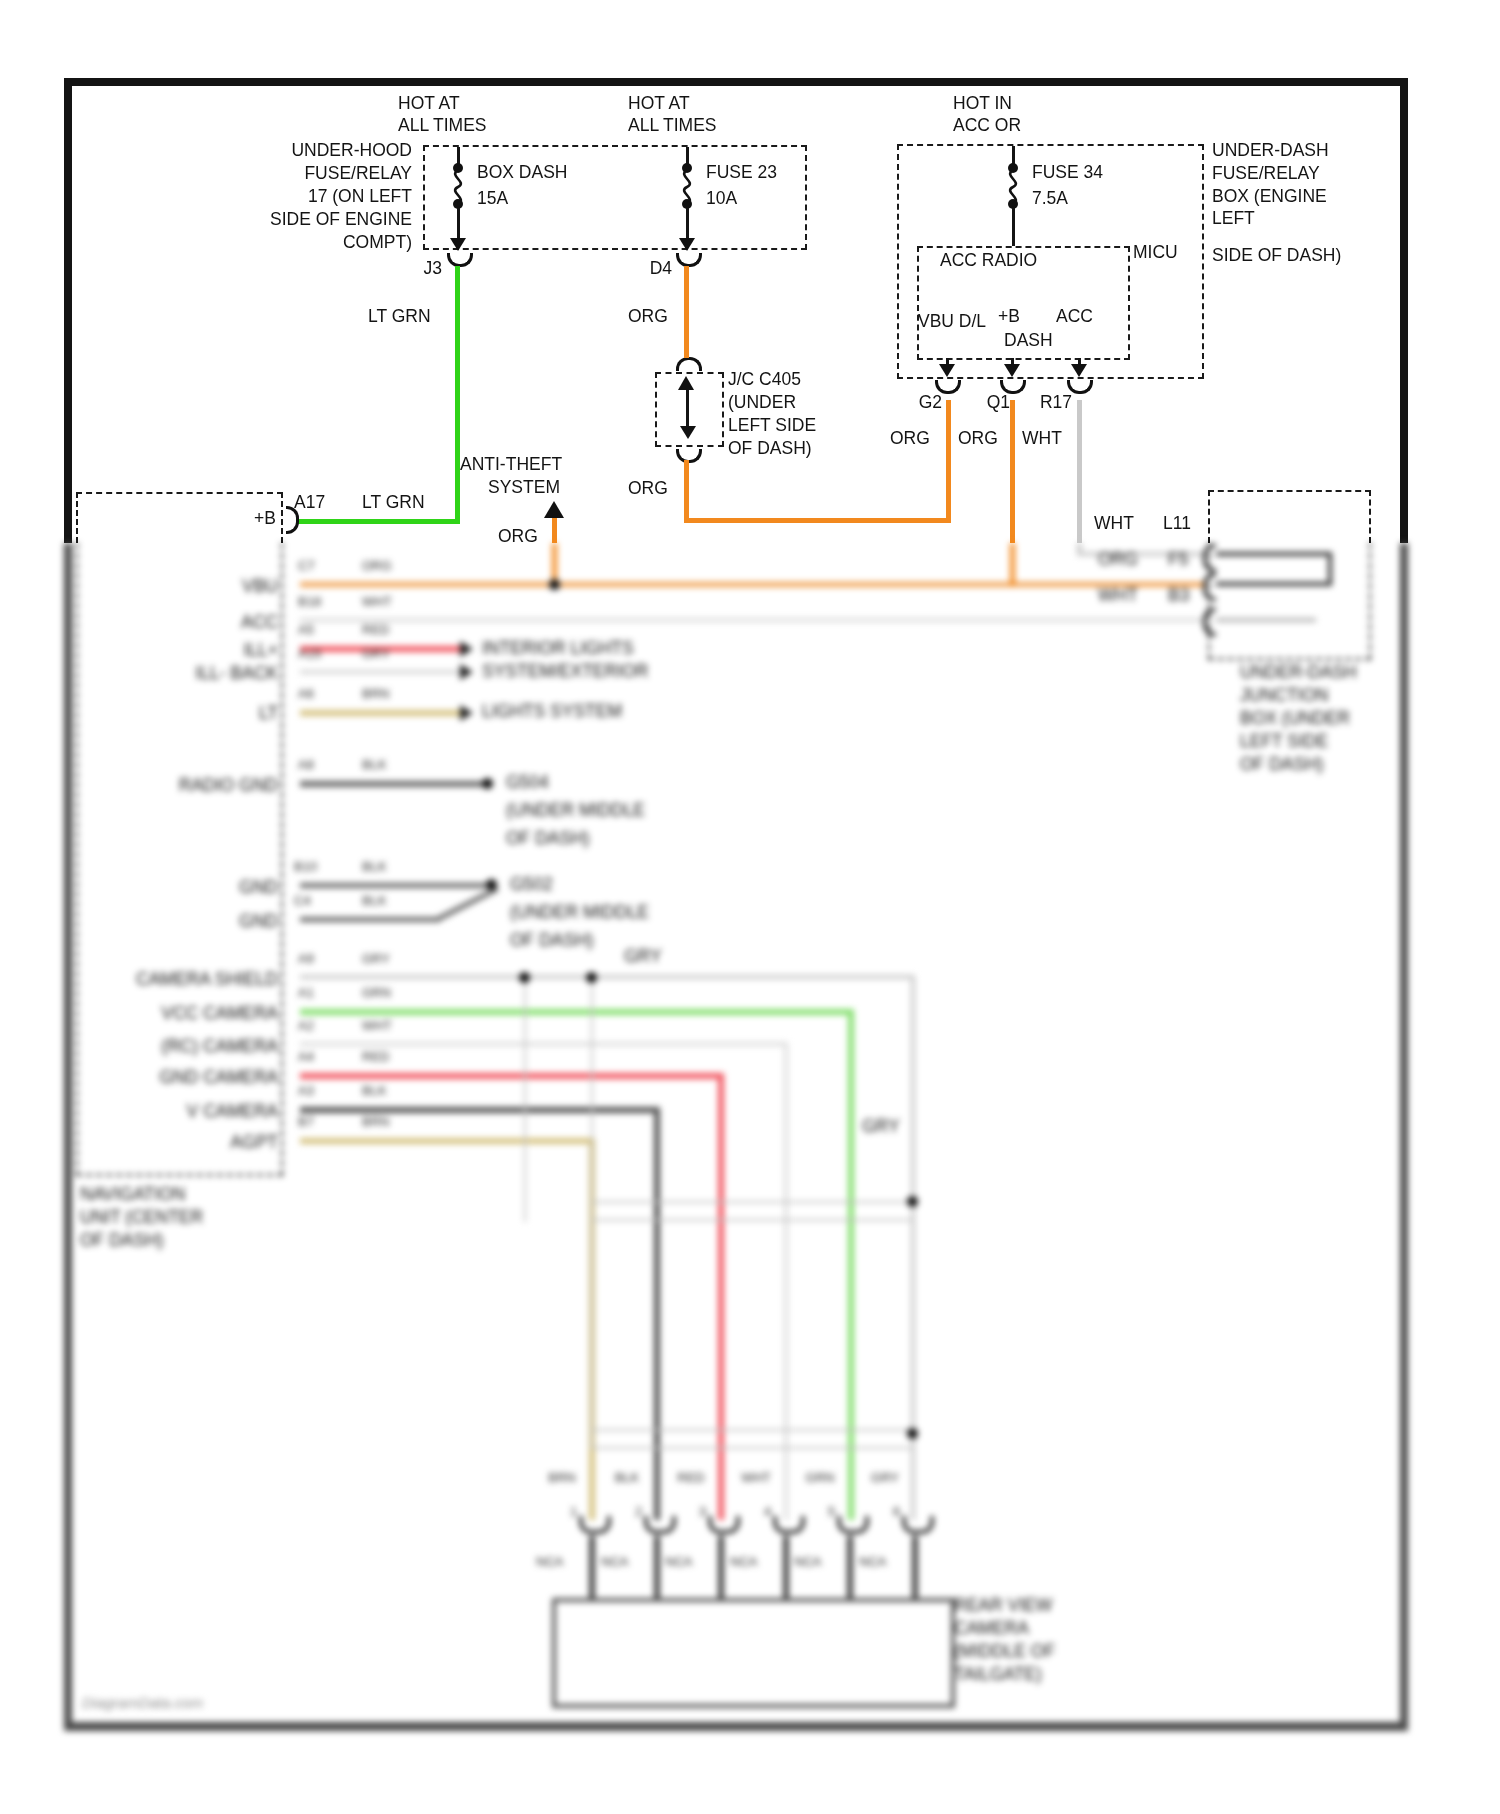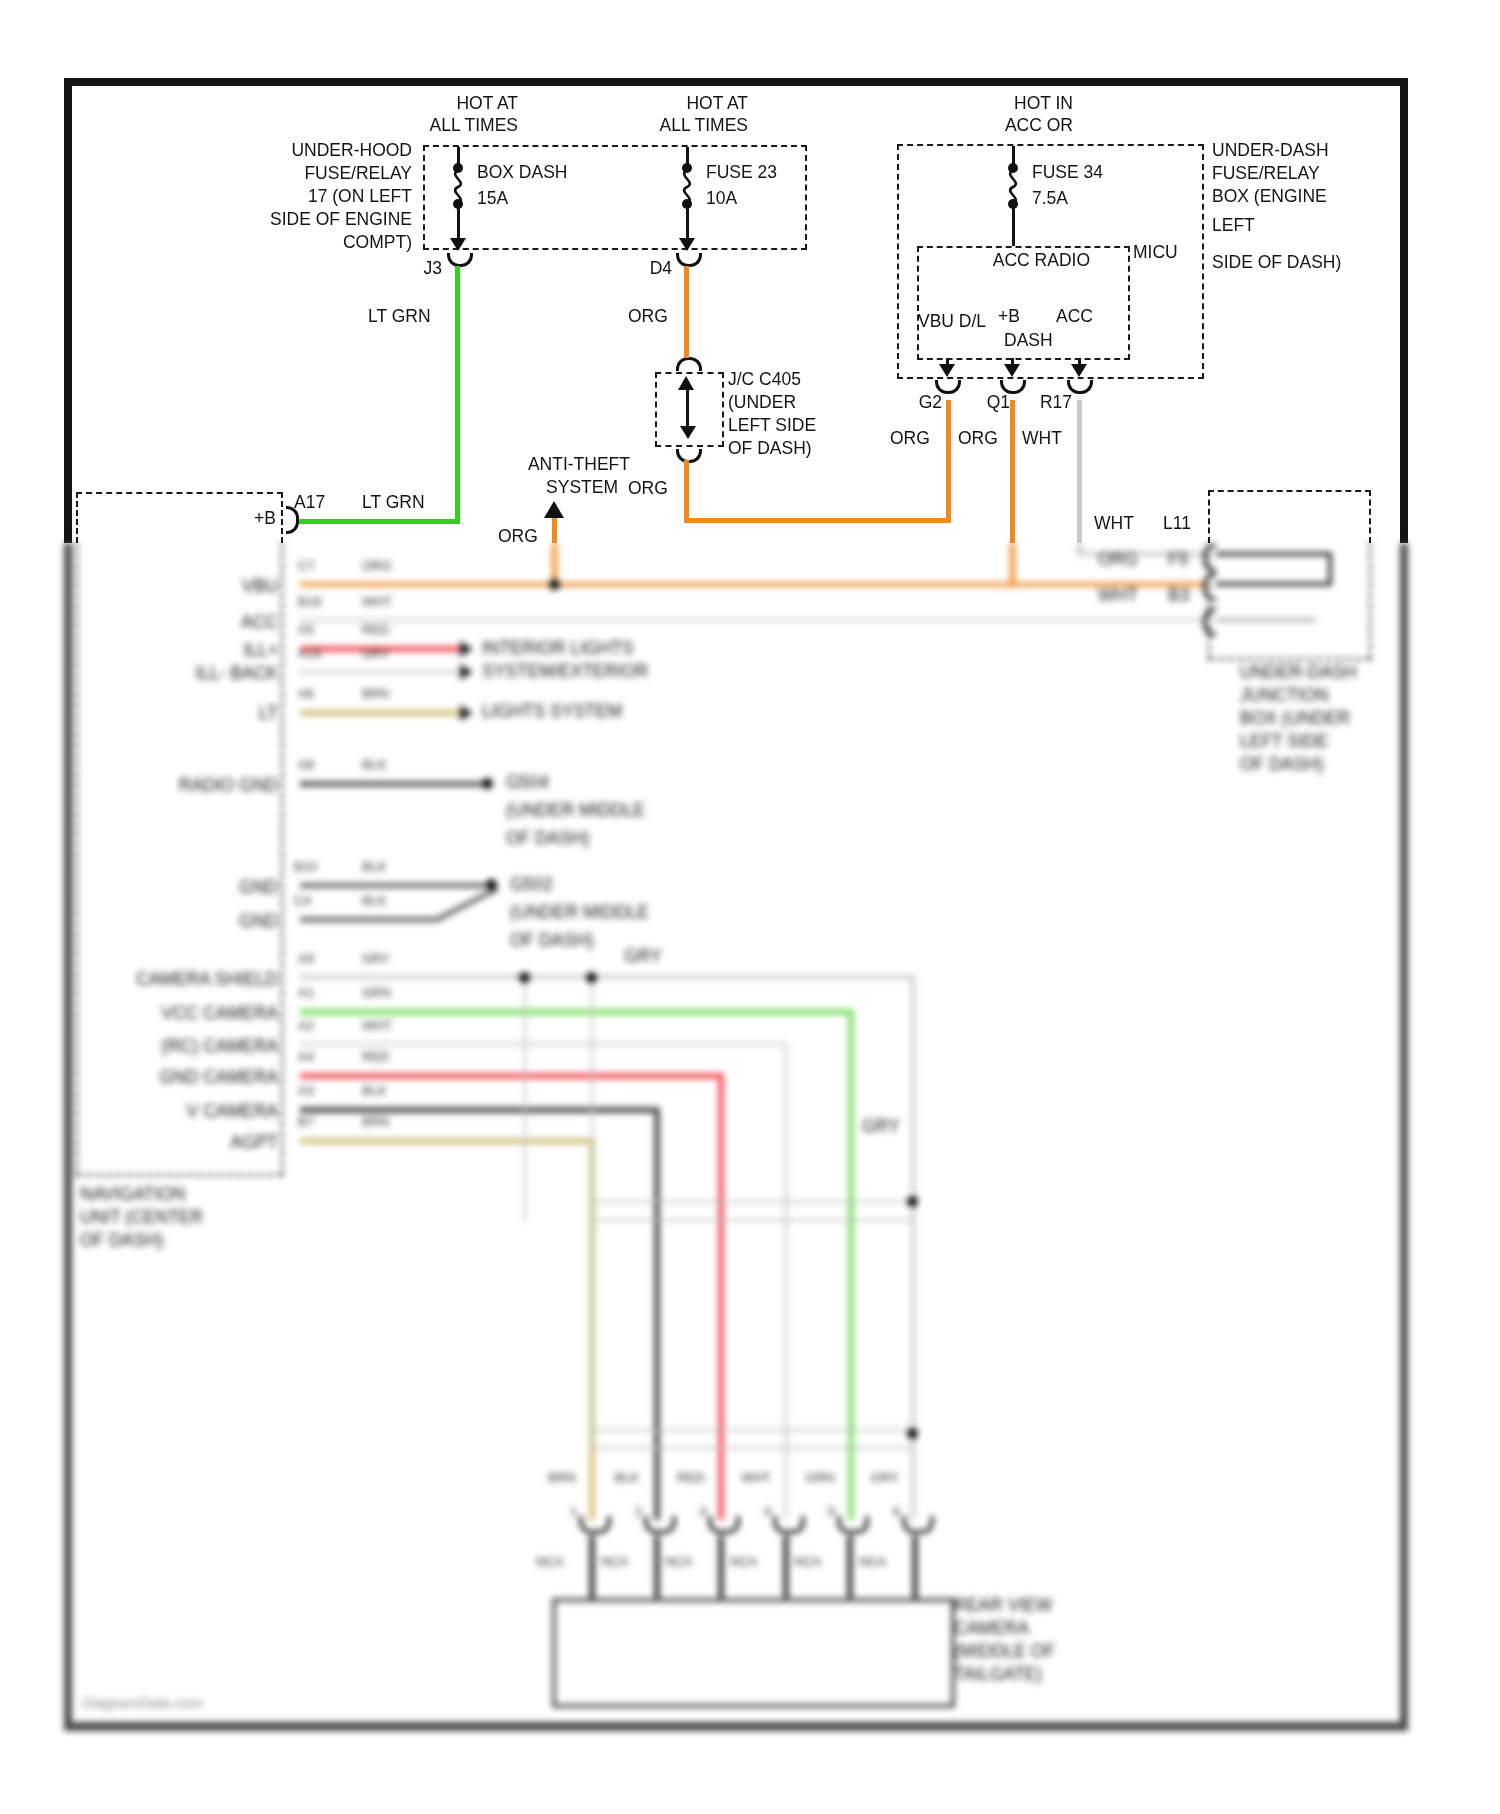--- a/index.html
+++ b/index.html
@@ -1,21 +1,21 @@
 <!DOCTYPE html>
 <html><head>
 <meta charset="utf-8">
 <style>
   html,body{margin:0;padding:0;background:#fff}
   #canvas{position:relative;width:1500px;height:1814px;background:#fff;overflow:hidden;
           font-family:"Liberation Sans",sans-serif;color:#141414}
   .abs{position:absolute}
   .t{position:absolute;font-size:17.5px;line-height:20px;white-space:nowrap;color:#141414}
   .ts{position:absolute;font-size:13px;line-height:15px;white-space:nowrap;color:#2a2a2a}
-  .ctr{text-align:right}.rgt{text-align:right}
+  .ctr{text-align:left}.rgt{text-align:right}
   .hl{position:absolute;background:#141414}
   .dashbox{position:absolute;border:2px dashed #1a1a1a}
   .dl-h{position:absolute;border-top:2px dashed #1a1a1a}
   .dl-v{position:absolute;border-left:2px dashed #1a1a1a}
   .dot{position:absolute;width:11px;height:11px;border-radius:50%;background:#111}
   .arr-d{position:absolute;width:0;height:0;border-left:8px solid transparent;border-right:8px solid transparent;border-top:13px solid #111}
   .arr-u{position:absolute;width:0;height:0;border-left:10px solid transparent;border-right:10px solid transparent;border-bottom:17px solid #111}
   .arr-r{position:absolute;width:0;height:0;border-top:8px solid transparent;border-bottom:8px solid transparent;border-left:13px solid #222}
   .cup{position:absolute;width:20px;height:11px;border:3px solid #111;border-top:none;border-radius:0 0 12px 12px;background:transparent}
   .cap{position:absolute;width:20px;height:11px;border:3px solid #111;border-bottom:none;border-radius:12px 12px 0 0;background:transparent}
@@ -50,21 +50,21 @@
       <div class="t rgt" style="position:static;margin-top:3px">17 (ON LEFT</div>
       <div class="t rgt" style="position:static;margin-top:3px">SIDE OF ENGINE</div>
       <div class="t rgt" style="position:static;margin-top:3px">COMPT)</div>
     </div>
 
     <div class="dashbox" style="left:897px;top:144px;width:303px;height:231px"></div>
     <div style="position:absolute;left:1212px;top:140px;width:180px">
       <div class="t" style="position:static">UNDER-DASH</div>
       <div class="t" style="position:static;margin-top:3px">FUSE/RELAY</div>
       <div class="t" style="position:static;margin-top:3px">BOX (ENGINE</div>
-      <div class="t" style="position:static;margin-top:9px">LEFT</div>
+      <div class="t" style="position:static;margin-top:2px">LEFT</div>
       <div class="t" style="position:static;margin-top:17px">SIDE OF DASH)</div>
     </div>
 
     <div class="dashbox" style="left:917px;top:246px;width:209px;height:110px"></div>
     <div class="t ctr" style="left:940px;top:250px;width:150px">ACC RADIO</div>
     <div class="t" style="left:1133px;top:242px">MICU</div>
     <div class="t" style="left:998px;top:306px">+B</div>
     <div class="t" style="left:1056px;top:306px">ACC</div>
     <div class="t" style="left:918px;top:311px">VBU D/L</div>
     <div class="t" style="left:1004px;top:330px">DASH</div>
@@ -141,21 +141,21 @@
     <div class="abs" style="left:296px;top:519px;width:164px;height:5px;background:#2fd418"></div>
 
     <div class="abs" style="left:684px;top:266px;width:5px;height:92px;background:#f2891e"></div>
     <div class="abs" style="left:684px;top:460px;width:5px;height:63px;background:#f2891e"></div>
     <div class="abs" style="left:684px;top:518px;width:267px;height:5px;background:#f2891e"></div>
     <div class="abs" style="left:946px;top:400px;width:5px;height:123px;background:#f2891e"></div>
 
     <div class="abs" style="left:1010px;top:400px;width:5px;height:143px;background:#f2891e"></div>
     <div class="abs" style="left:1077px;top:400px;width:5px;height:143px;background:#c9c9c9"></div>
 
-    <div class="t ctr" style="left:500px;top:454px;width:130px">ANTI-THEFT</div>
+    <div class="t ctr" style="left:460px;top:454px;width:130px">ANTI-THEFT</div>
     <div class="t ctr" style="left:488px;top:477px;width:130px">SYSTEM</div>
     <div class="arr-u" style="left:544px;top:501px"></div>
     <div class="abs" style="left:552px;top:518px;width:5px;height:25px;background:#f2891e"></div>
     <div class="t" style="left:498px;top:526px">ORG</div>
 
     <div class="dl-h" style="left:76px;top:492px;width:207px"></div>
     <div class="dl-v" style="left:76px;top:492px;height:51px"></div>
     <div class="dl-v" style="left:281px;top:492px;height:51px"></div>
     <div class="par-r" style="left:286px;top:506px"></div>
     <div class="t rgt" style="left:226px;top:508px;width:50px">+B</div>

